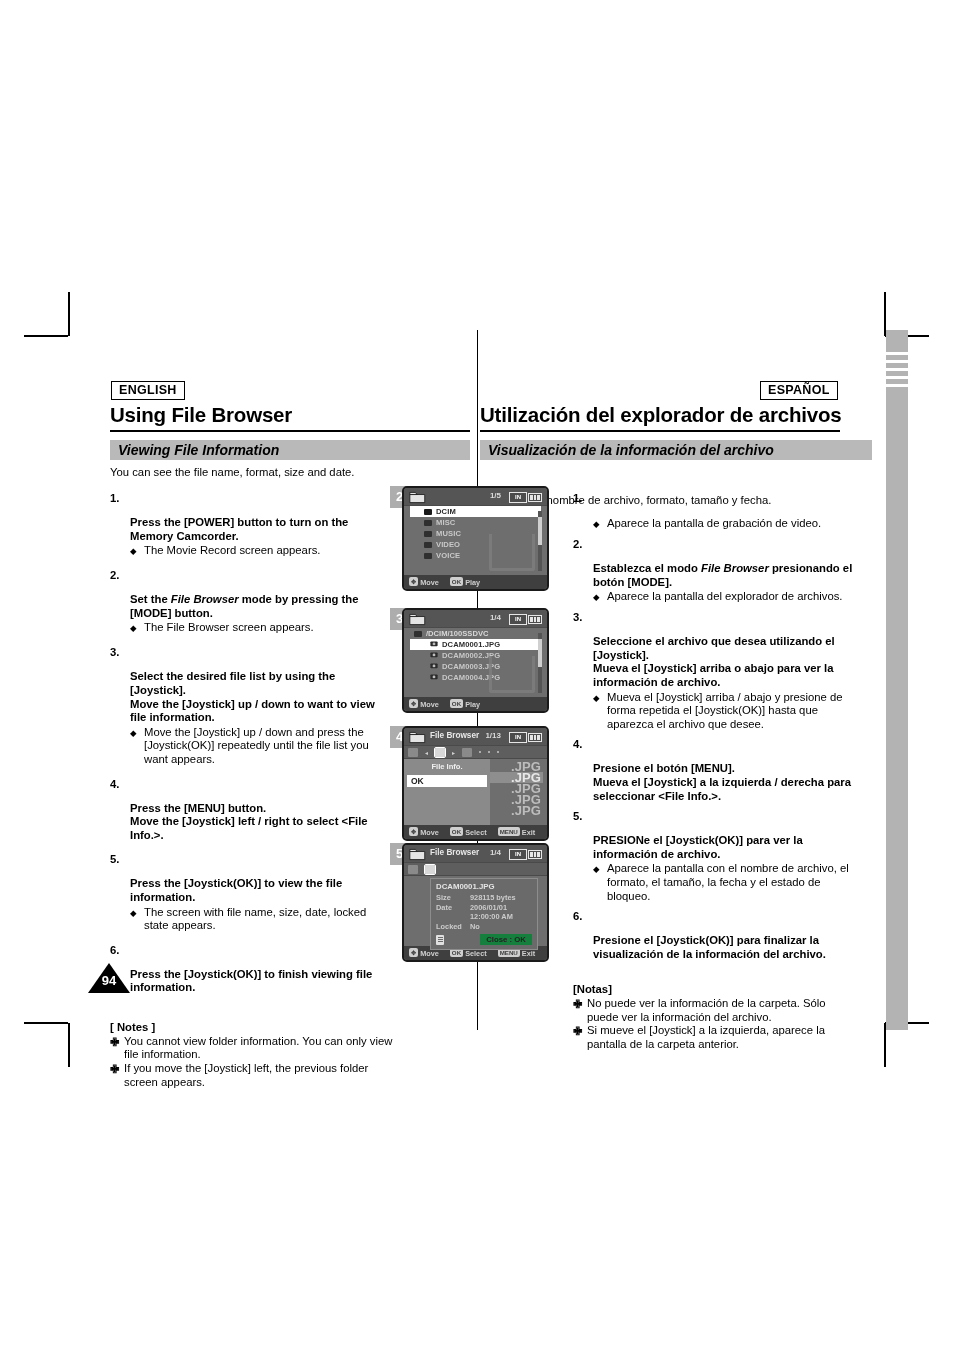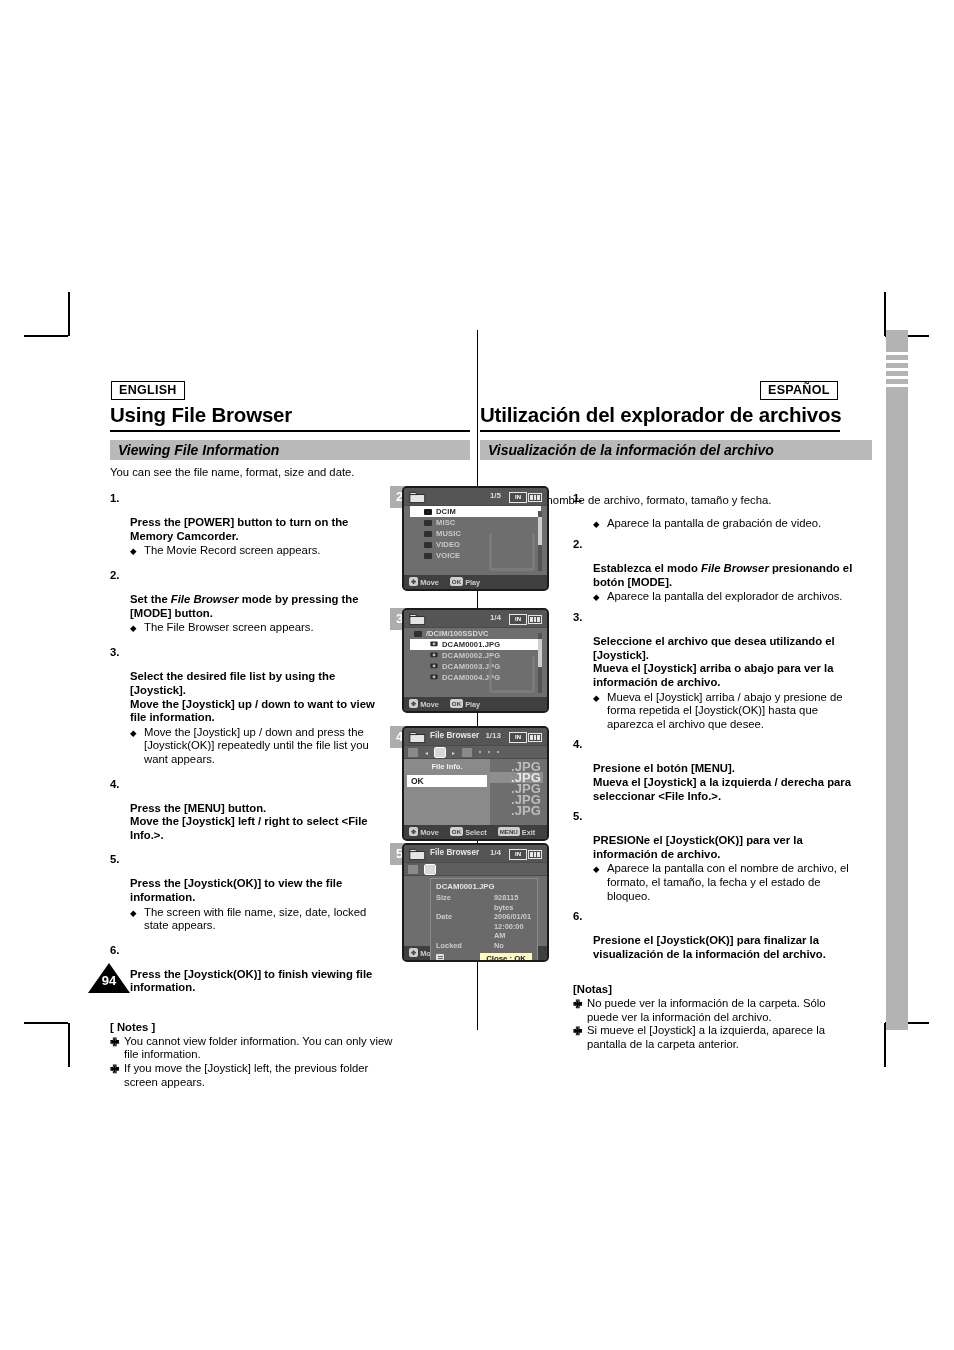--- a/index.html
+++ b/index.html
@@ -126,28 +126,28 @@
                   font-weight:bold;padding:1px 4px;}
   .bglist{position:absolute;right:4px;top:2px;width:58px;}
   .bglist li{display:flex;justify-content:flex-end;height:11px;font-size:13px;
              color:#bdbdbd;font-weight:bold;padding-right:2px;}
   .bglist li.sel{background:#8e8e8e;color:#e8e8e8;}
 
   
   .infodlg{position:absolute;left:26px;top:2px;width:108px;background:#6a6a6a;
            border:1px solid #8d8d8d;padding:3px 5px 4px 5px;box-sizing:border-box;}
   .infodlg .fname{font-size:7.8px;color:#e4e4e4;font-weight:bold;margin-bottom:2px;}
-  .inforow{display:flex;font-size:7.4px;color:#cccccc;font-weight:bold;line-height:9.5px;gap:24px;}
+  .inforow{display:flex;font-size:7.4px;color:#cccccc;font-weight:bold;line-height:9.5px;}
   .inforow .k{width:34px;flex:0 0 34px;}
   .inforow .v{flex:1;}
   .dlgfoot{display:flex;align-items:center;justify-content:space-between;margin-top:3px;}
   .docic{width:8px;height:10px;background:#e0e0e0;position:relative;border-radius:1px;}
   .docic:before{content:"";position:absolute;left:1.5px;top:2px;width:5px;height:1px;
                 background:#6a6a6a;box-shadow:0 2px 0 #6a6a6a,0 4px 0 #6a6a6a;}
-  .closebtn{background:#fef9c3;color:#222;font-size:7.8px;font-weight:bold;padding:1px 6px;}
+  .closebtn{background:#15803d;color:#222;font-size:7.8px;font-weight:bold;padding:1px 6px;}
 </style>
 </head>
 <body>
 
 <div class="page">
 
   <div class="crop cm-tl-v"></div>
   <div class="crop cm-tl-h"></div>
   <div class="crop cm-tr-v"></div>
   <div class="crop cm-tr-h"></div>

